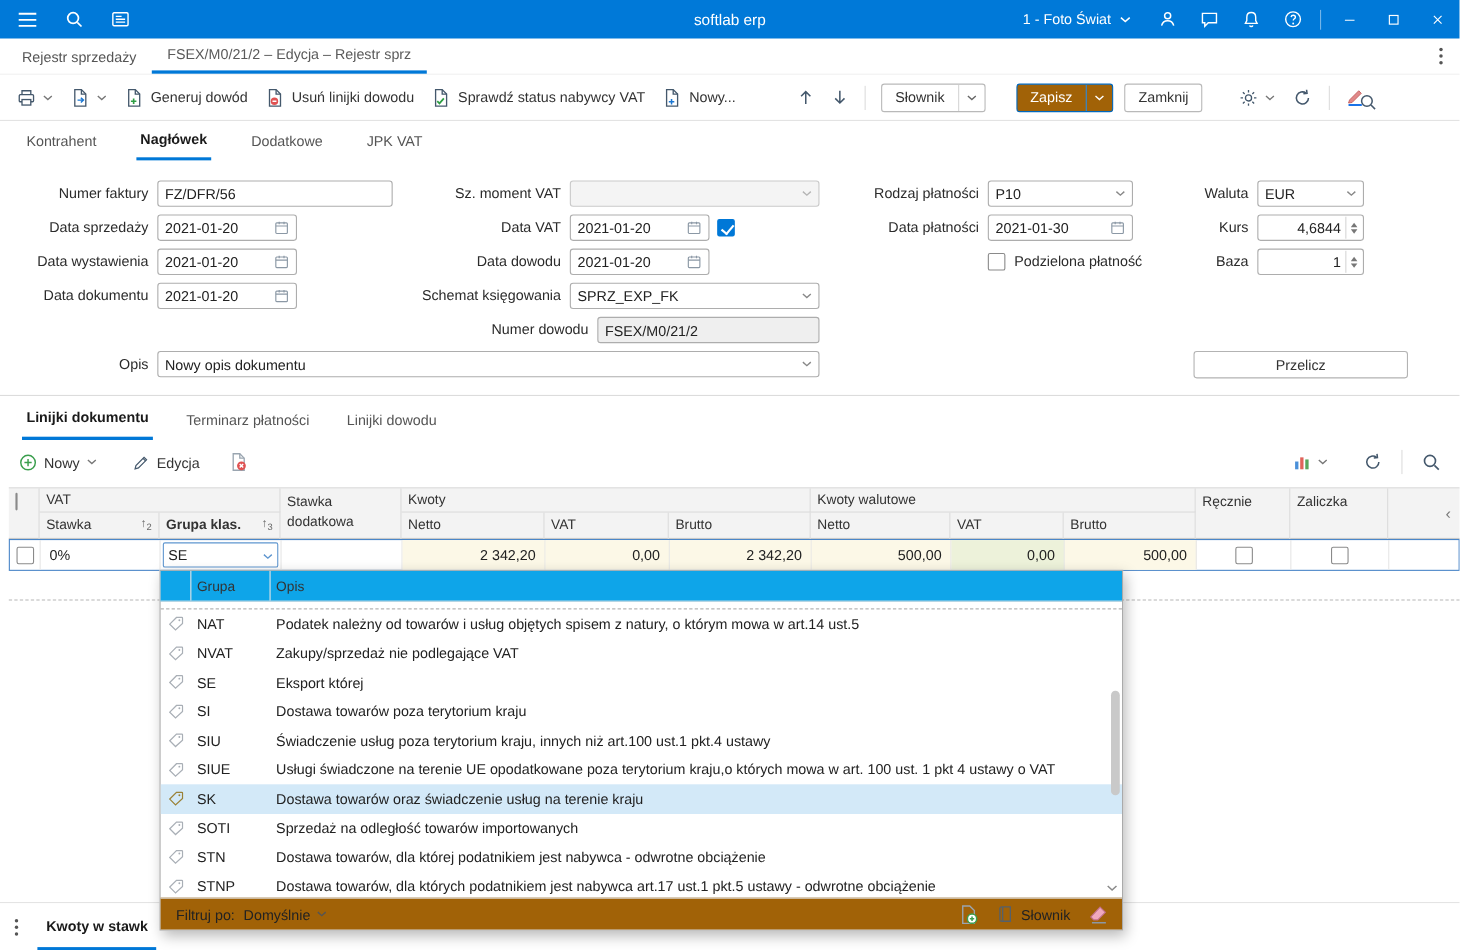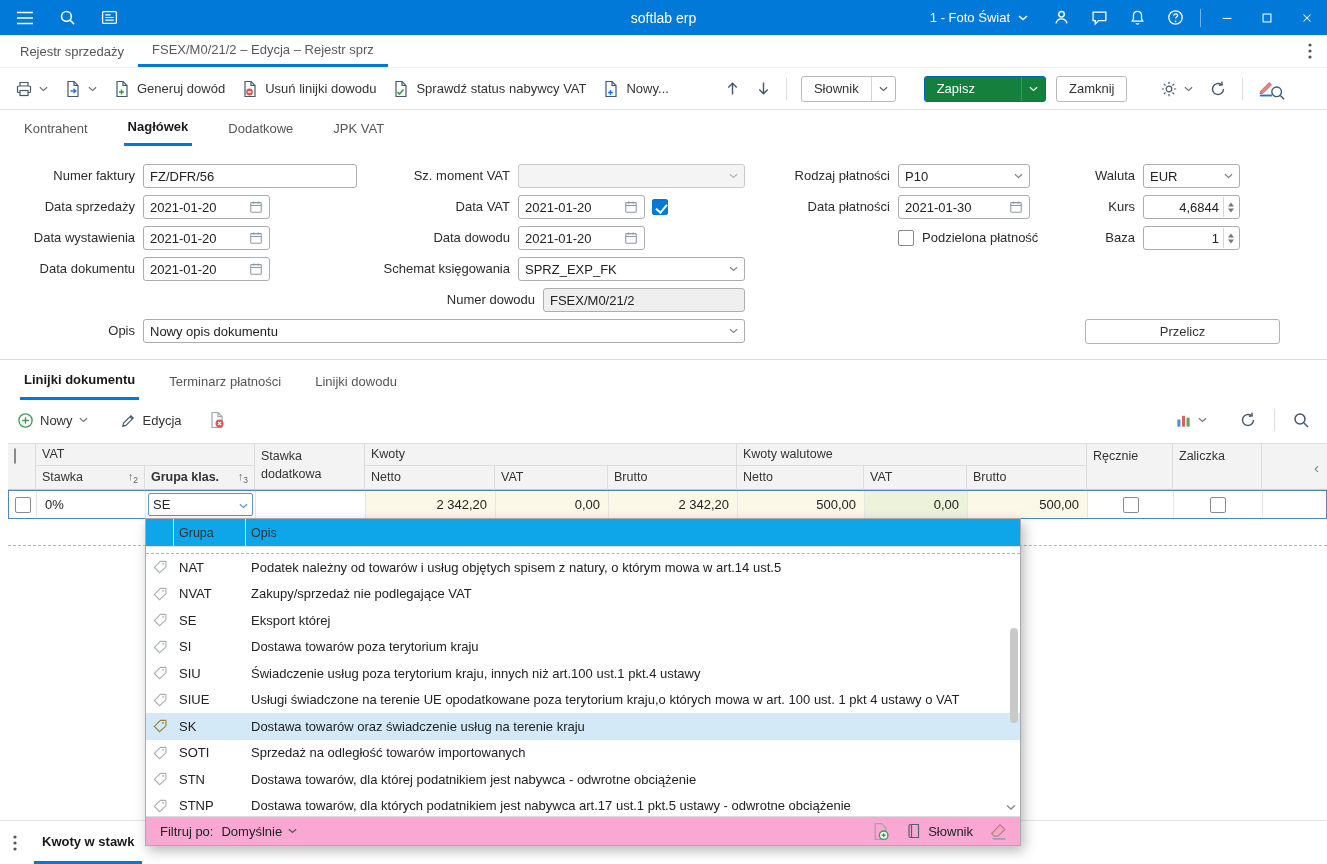--- a/index.html
+++ b/index.html
@@ -30,21 +30,21 @@
   
   .toolbar { position:absolute; top:68px; left:0; width:100%; height:42px; background:#fff;
              border-bottom:1px solid #e3e3e3; display:flex; align-items:center; padding:0 8px; gap:2px; }
   .tbtn { display:flex; align-items:center; gap:6px; padding:5px 7px; color:#333; border-radius:3px; cursor:pointer; white-space:nowrap;text-align:right; }
   .chev svg { display:block; }
   .vsep { width:1px; height:22px; background:#ddd; margin:0 6px; }
   .pushbtn { display:flex; align-items:stretch; border:1px solid #b9b9b9; border-radius:3px; background:#fff;
              height:26px; cursor:pointer; overflow:hidden; }
   .pushbtn .lbl { display:flex; align-items:center; padding:0 12px; color:#333; }
   .pushbtn .dd { display:flex; align-items:center; padding:0 7px; border-left:1px solid #d5d5d5; color:#666; }
-  .pushbtn.primary { background:#15803d; border-color:#0067bd;gap:34px; }
+  .pushbtn.primary { background:#a16207; border-color:#0067bd; }
   .pushbtn.primary .lbl { color:#fff; }
   .pushbtn.primary .dd { border-left:1px solid #2a8ade; color:#fff; }
 
   
   .subtabs { position:absolute; top:110px; left:0; width:100%; height:36px; display:flex; align-items:stretch;
              gap:32px; padding:0 20px; background:#fff; }
   .stab { display:flex; align-items:center; padding:0 4px; color:#555; cursor:pointer; }
   .stab.active { color:#1a1a1a; font-weight:bold; border-bottom:3px solid #0078d7; }
 
   
@@ -116,21 +116,21 @@
   .dd-list { flex:1; position:relative; overflow:hidden; }
   .dd-row { height:26.5px; display:flex; align-items:center; cursor:pointer; }
   .dd-row.selected { background:#d3e9f8; }
   .dd-ico { width:28px; display:flex; justify-content:center; color:#a9afb6; }
   .dd-row.selected .dd-ico { color:#9a8136; }
   .dd-grupa { width:72px; padding-left:5px; color:#222; }
   .dd-opis { flex:1; padding-left:5px; color:#222; white-space:nowrap; overflow:hidden; }
   .dd-scroll { position:absolute; right:2px; top:109px; width:8px; height:95px; background:#c9c9c9; border-radius:4px; cursor:pointer; }
   .dd-scrolldown { position:absolute; right:4px; bottom:34px; color:#8a8a8a; cursor:pointer; }
   .dd-footer { flex:0 0 29px; border-top:1px solid #ddd; display:flex; align-items:center;
-               padding:0 12px 0 14px; gap:8px; background:#f9a8d4; }
+               padding:0 12px 0 14px; gap:8px; background:#a16207; }
   .dd-footer .filter-val { display:flex; align-items:center; gap:6px; cursor:pointer; color:#222; }
   .dd-footer .right { margin-left:auto; display:flex; align-items:center; gap:16px; }
   .slownik { display:flex; align-items:center; gap:6px; cursor:pointer; color:#222; }
 
   
   .bottombar { position:absolute; top:820px; left:0; width:100%; height:44px; border-top:1px solid #e4e4e4;
                background:#fff; display:flex; align-items:stretch; }
   .bb-kebab { width:30px; display:flex; align-items:center; justify-content:center; color:#555; cursor:pointer; }
   .bb-tab { display:flex; align-items:center; font-weight:bold; color:#1a1a1a; border-bottom:3px solid #0078d7;
             padding:0 8px; margin-left:4px; cursor:pointer; white-space:nowrap; }

